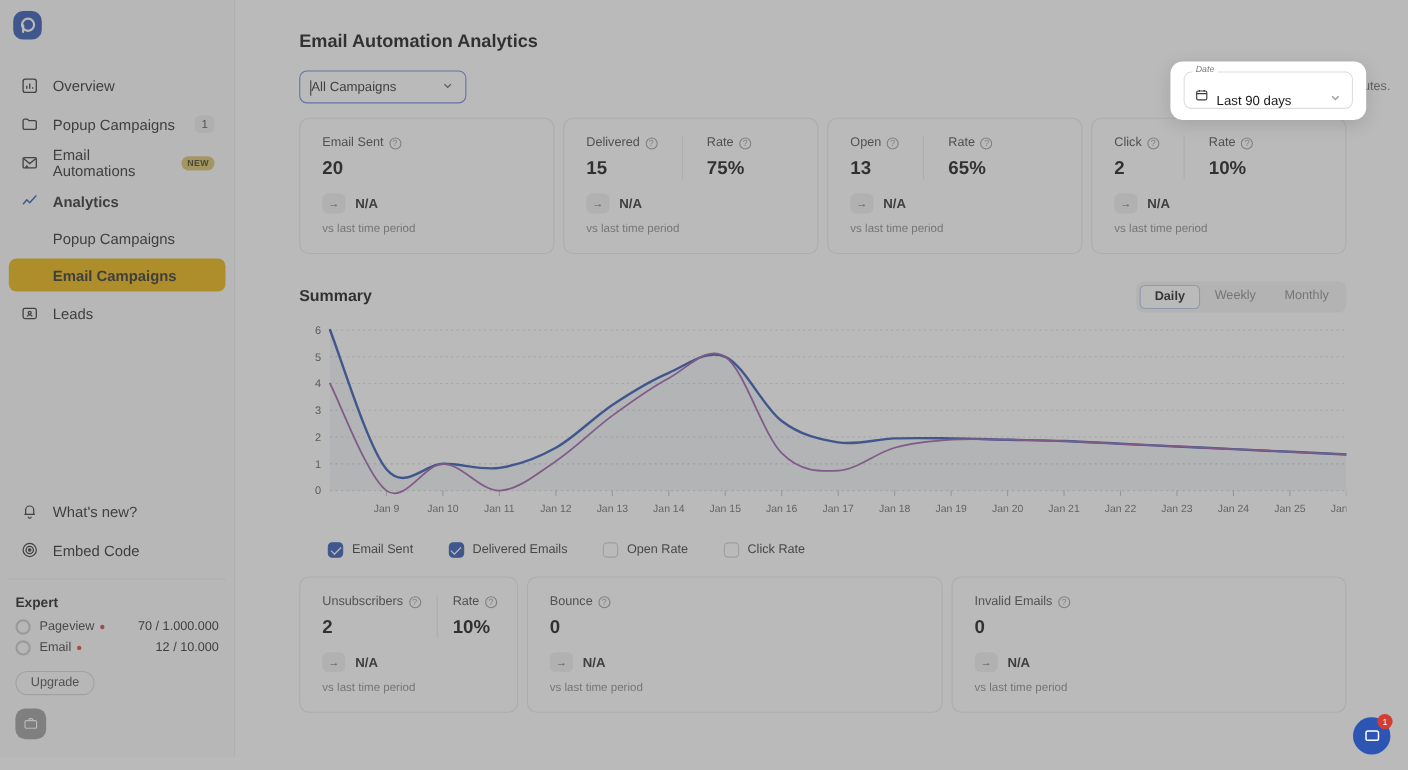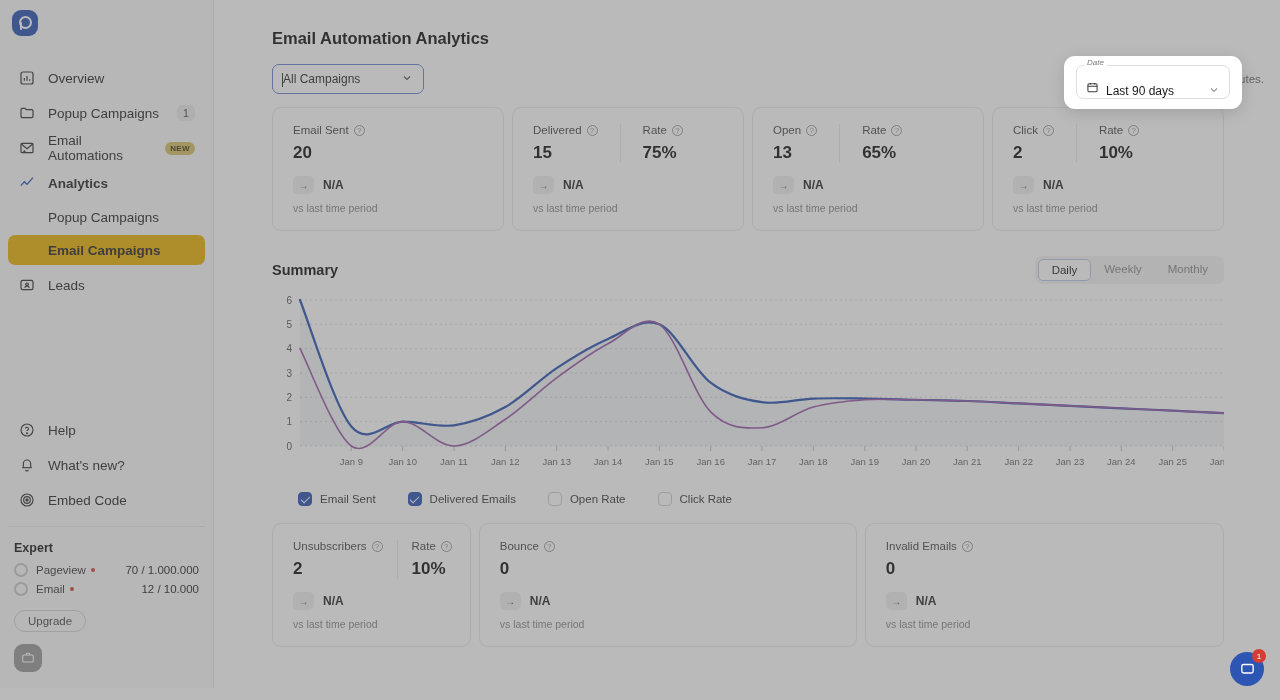--- a/index.html
+++ b/index.html
@@ -147,21 +147,21 @@
     display: inline-block; font-family: "Liberation Sans", sans-serif;
   }
 
   
   .summary-bar { display: flex; align-items: center; padding: 25px 56px 0 58px; }
   .summary-title { font-size: 14.5px; font-weight: bold; color: #141414; }
   .seg { margin-left: auto; display: flex; background: #f3f3f3; border-radius: 7px; padding: 3px; }
   .seg-item {
     font-size: 11.5px; color: #8a8a8a; padding: 4px 13px; border-radius: 5px; cursor: pointer;
   }
-  .seg-item.active { background: #fff; color: #1a1a1a; font-weight: normal; border: 1px solid #b9c6e8; }
+  .seg-item.active { background: #fff; color: #1a1a1a; font-weight: bold; border: 1px solid #b9c6e8; }
 
   .chart-area { position: relative; padding: 10px 56px 0 58px; }
   .legend { display: flex; align-items: center; gap: 10px; padding: 14px 0 0 84px; }
   .legend-item { display: flex; align-items: center; gap: 8px; margin-right: 22px; cursor: pointer; }
   .cbox { width: 14px; height: 14px; border-radius: 4px; border: 1.5px solid #cfcfcf; background: #fff; }
   .cbox.on { background: #2d55b3; border-color: #2d55b3; position: relative; }
   .cbox.on::after {
     content: ""; position: absolute; left: 3.5px; top: 1px;
     width: 4px; height: 8px; border: solid #fff; border-width: 0 1.8px 1.8px 0;
     transform: rotate(45deg);
@@ -278,30 +278,20 @@
             <rect x="3" y="5" width="18" height="14" rx="2.5"></rect>
             <circle cx="12" cy="11" r="2"></circle>
               <path d="M8.5 16c.8-1.5 2-2.2 3.5-2.2s2.7.7 3.5 2.2"></path>
           </svg>
         </span>
         <span>Leads</span>
       </div>
     </nav>
 
     <div class="nav-bottom">
-      <div class="nav-item">
-        <span class="ico">
-          <svg width="16" height="16" viewBox="0 0 24 24" fill="none" stroke="#333" stroke-width="1.7">
-            <circle cx="12" cy="12" r="9"></circle>
-              <path d="M9.6 9.5a2.4 2.4 0 014.7.6c0 1.7-2.3 2-2.3 3.4"></path>
-              <circle cx="12" cy="17" r=".7" fill="#333"></circle>
-          </svg>
-        </span>
-        <span>Help</span>
-      </div>
       <div class="nav-item">
         <span class="ico">
           <svg width="16" height="16" viewBox="0 0 24 24" fill="none" stroke="#333" stroke-width="1.7">
             <path d="M6.5 16V10a5.5 5.5 0 1111 0v6"></path>
               <path d="M4.8 16h14.4"></path>
               <path d="M10 19a2 2 0 004 0"></path>
           </svg>
         </span>
         <span>What's new?</span>
       </div>

